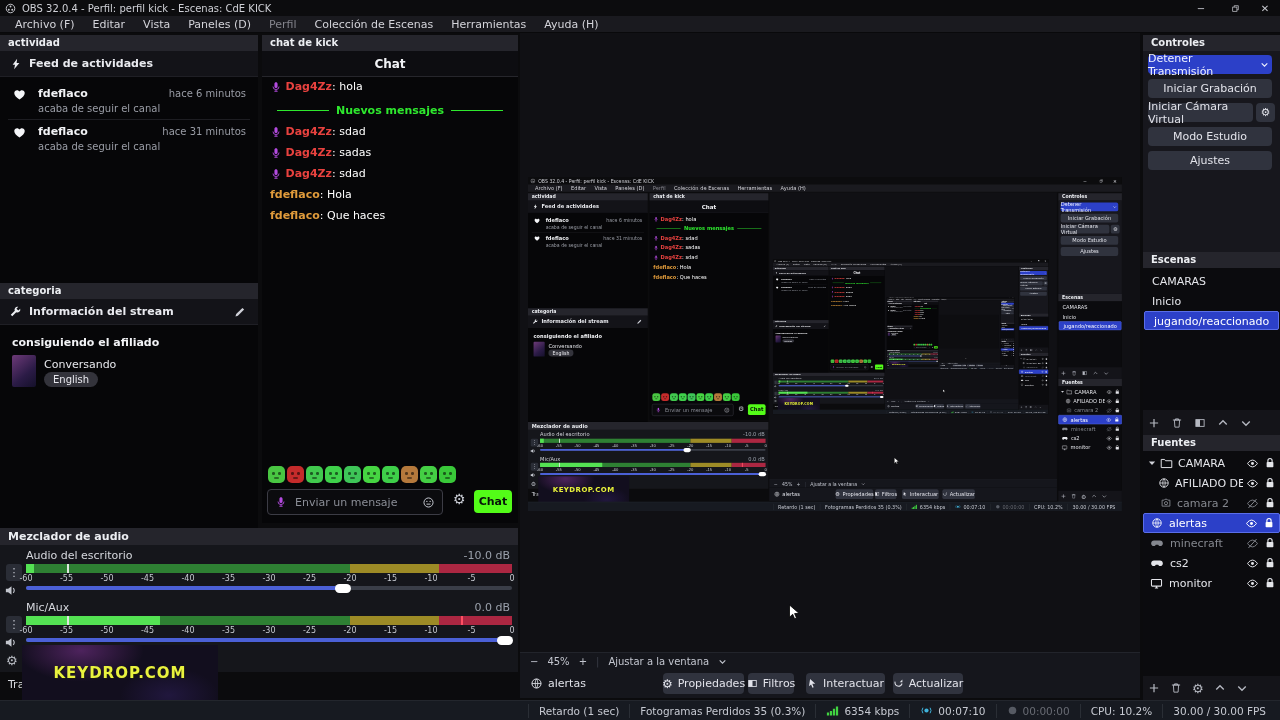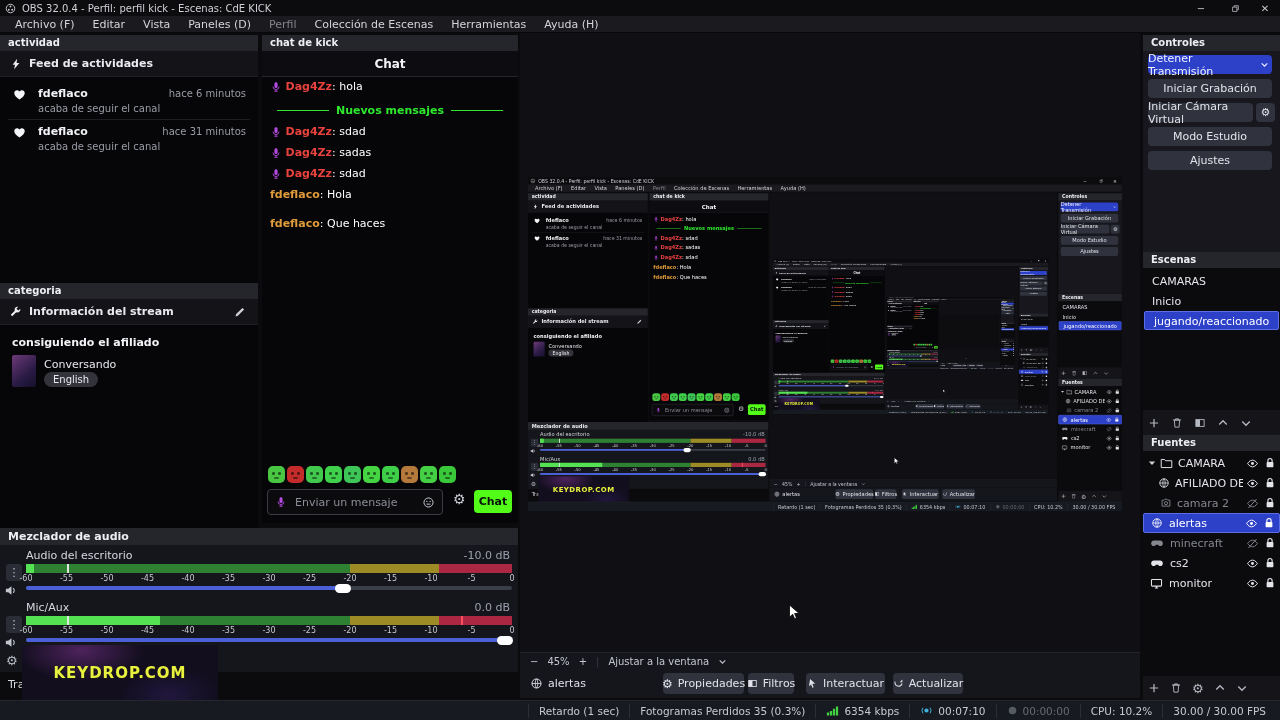--- a/index.html
+++ b/index.html
@@ -200,21 +200,21 @@
     <div class="msg" style="top:90px">
       <span class="i"><svg width="12" height="12" viewBox="0 0 16 16">
             <path d="M8 1.8c1.2 0 2.1.9 2.1 2.1v3.4a2.1 2.1 0 11-4.2 0V3.9c0-1.2.9-2.1 2.1-2.1z" fill="#b44be0"></path>
             <path d="M4 7.4a4 4 0 008 0M8 11.5v2.2M5.8 13.7h4.4" fill="none" stroke="#b44be0" stroke-width="1.2"></path>
           </svg></span>
       <span class="u" style="color: rgb(232, 66, 63);">Dag4Zz</span><span>:</span> <span>sdad</span>
     </div>
     <div class="msg" style="top:111px">
       <span class="u" style="color: rgb(224, 155, 59);">fdeflaco</span><span>:</span> <span>Hola</span>
     </div>
-    <div class="msg" style="top:140px">
+    <div class="msg" style="top:132px">
       <span class="u" style="color: rgb(224, 155, 59);">fdeflaco</span><span>:</span> <span>Que haces</span>
     </div>
 
     <div style="position:absolute;left:6px;top:389px;display:flex;gap:2px;">
         <span class="emote" style="background: rgb(73, 198, 66);"></span>
         <span class="emote" style="background: rgb(196, 43, 43);"></span>
         <span class="emote" style="background: rgb(65, 201, 78);"></span>
         <span class="emote" style="background: rgb(63, 209, 75);"></span>
         <span class="emote" style="background: rgb(62, 197, 88);"></span>
         <span class="emote" style="background: rgb(70, 213, 66);"></span>

